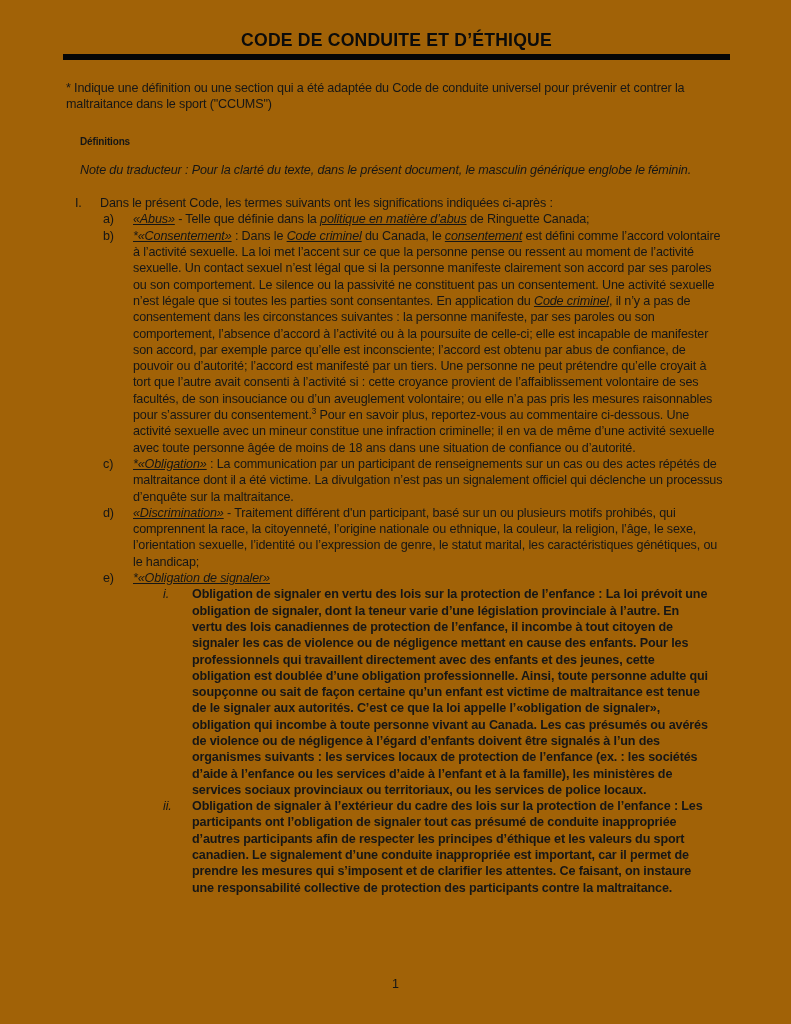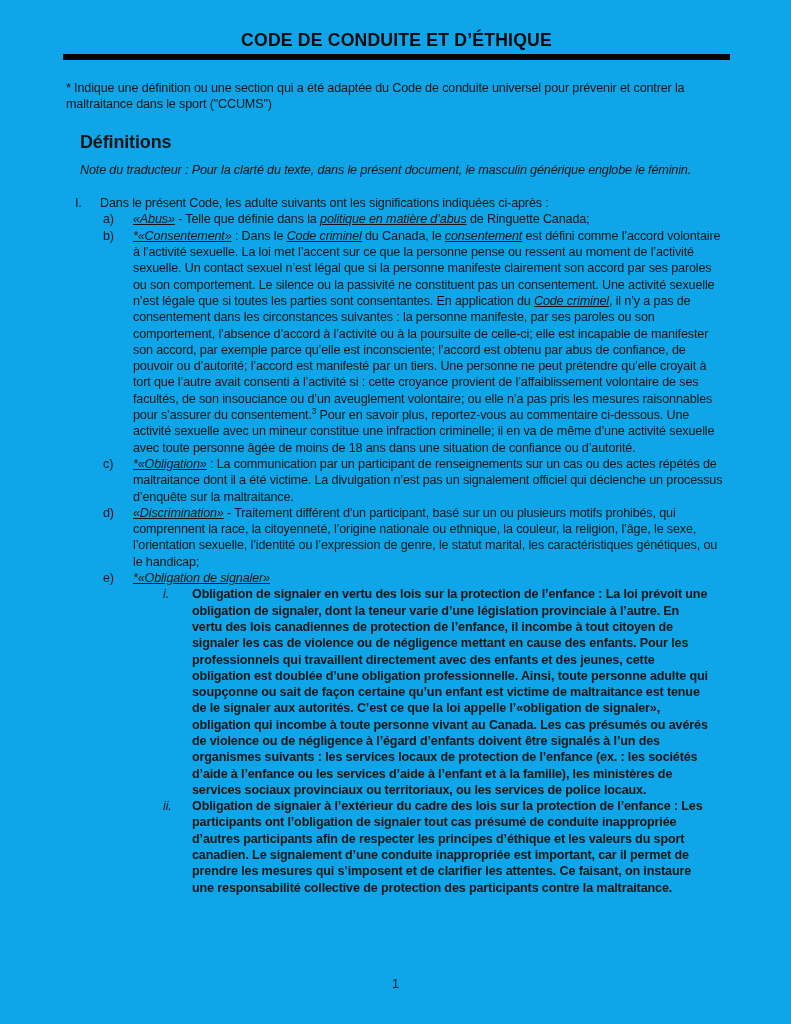--- a/index.html
+++ b/index.html
@@ -2,21 +2,21 @@
 <html lang="fr"><head>
 <meta charset="utf-8">
 <style>
   html, body { margin:0; padding:0; background:#e8e8e8; }
   .page {
     position:relative;
     width:791px; height:1024px;
     box-sizing:border-box;
     margin:0 auto;
     padding:30px 64px 0 66px;
-    background:#0ea5e9;
+    background:#a16207;
     color:#161616;
     font-family:"Liberation Sans","DejaVu Sans",sans-serif;
     font-size:12.6px;
     line-height:16.3px;
     letter-spacing:-0.15px;
     overflow:hidden;
   }
   .title {
     margin:0;
     text-align:center;
@@ -28,21 +28,21 @@
   }
   .title-rule {
     height:6px;
     background:#060606;
     margin:4px -3px 0 -3px;
   }
   .intro { margin:20px 0 4px 0; }
   .defs-heading {
     margin:21px 0 0 14px;
     font-weight:700;
-    font-size:18px;
+    font-size:10px;
   }
   .translator-note {
     margin:12px 0 0 14px;
     font-style:italic;
   }
   .list { margin-top:17px; }
   .row { display:flex; align-items:flex-start; }
   .marker { flex:0 0 auto; }
   .content { flex:1 1 auto; }
   .lvl0 { margin-left:9px; }
@@ -72,21 +72,21 @@
 
   <p class="intro">* Indique une définition ou une section qui a été adaptée du Code de conduite universel pour prévenir et contrer la maltraitance dans le sport ("CCUMS")</p>
 
   <p class="defs-heading">Définitions</p>
   <p class="translator-note">Note du traducteur : Pour la clarté du texte, dans le présent document, le masculin générique englobe le féminin.</p>
 
   <div class="list">
 
     <div class="row lvl0">
       <span class="marker">I.</span>
-      <div class="content">Dans le présent Code, les adulte suivants ont les significations indiquées ci-après :</div>
+      <div class="content">Dans le présent Code, les termes suivants ont les significations indiquées ci-après :</div>
     </div>
 
     <div class="row lvl1">
       <span class="marker">a)</span>
       <div class="content"><span class="it">«Abus»</span><span> - Telle que définie dans la </span><span class="it">politique en matière d’abus</span><span> de Ringuette Canada;</span></div>
     </div>
 
     <div class="row lvl1">
       <span class="marker">b)</span>
       <div class="content"><span class="it">*«Consentement»</span><span> : Dans le </span><span class="it">Code criminel</span><span> du Canada, le </span><span class="it">consentement</span><span> est défini comme l’accord volontaire à l’activité sexuelle. La loi met l’accent sur ce que la personne pense ou ressent au moment de l’activité sexuelle. Un contact sexuel n’est légal que si la personne manifeste clairement son accord par ses paroles ou son comportement. Le silence ou la passivité ne constituent pas un consentement. Une activité sexuelle n’est légale que si toutes les parties sont consentantes. En application du </span><span class="it">Code criminel</span><span>, il n’y a pas de consentement dans les circonstances suivantes : la personne manifeste, par ses paroles ou son comportement, l’absence d’accord à l’activité ou à la poursuite de celle-ci; elle est incapable de manifester son accord, par exemple parce qu’elle est inconsciente; l’accord est obtenu par abus de confiance, de pouvoir ou d’autorité; l’accord est manifesté par un tiers. Une personne ne peut prétendre qu’elle croyait à tort que l’autre avait consenti à l’activité si : cette croyance provient de l’affaiblissement volontaire de ses facultés, de son insouciance ou d’un aveuglement volontaire; ou elle n’a pas pris les mesures raisonnables pour s’assurer du consentement.</span><sup>3</sup><span> Pour en savoir plus, reportez-vous au commentaire ci-dessous. Une activité sexuelle avec un mineur constitue une infraction criminelle; il en va de même d’une activité sexuelle avec toute personne âgée de moins de 18 ans dans une situation de confiance ou d’autorité.</span></div>

